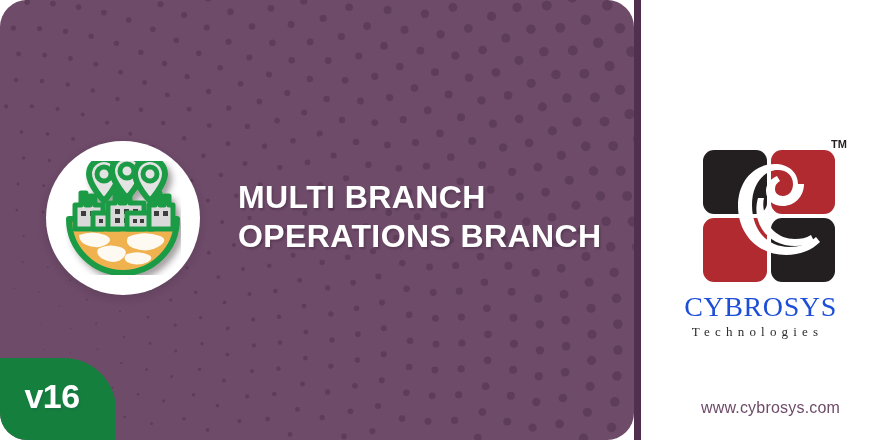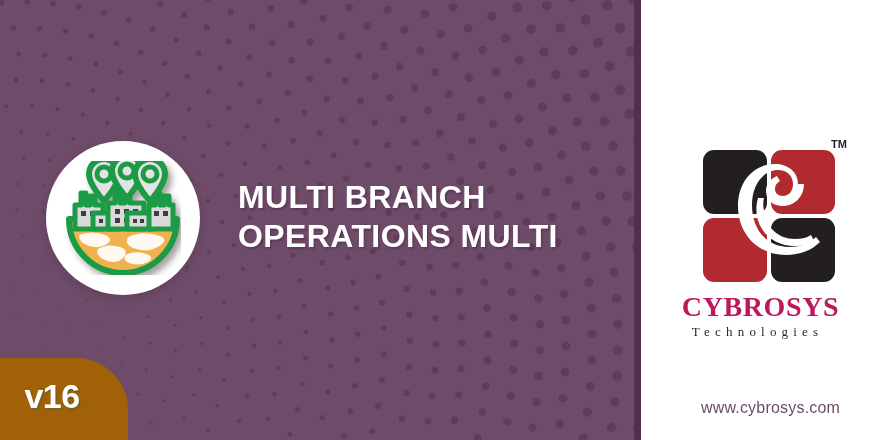--- a/index.html
+++ b/index.html
@@ -21,20 +21,21 @@
 
   
   .left-panel {
     position: absolute;
     left: 0;
     top: 0;
     width: 634px;
     height: 440px;
     background: #6E4B69;
     overflow: hidden;
+    border-radius: 27px;
   }
   .halftone {
     position: absolute;
     left: -760px;
     top: -440px;
     width: 1560px;
     height: 1560px;
     pointer-events: none;
   }
   .halftone svg { display: block; }
@@ -86,23 +87,22 @@
     white-space: nowrap;
   }
 
   
   .version-badge {
     position: absolute;
     left: 0;
     top: 358px;
     width: 116px;
     height: 82px;
-    background: #a16207;
+    background: #15803d;
     border-top-right-radius: 52px;
-    padding-left: 12px;
   }
   .version-label {
     position: absolute;
     left: 0;
     top: 18px;
     width: 104px;
     text-align: center;
     font-family: "Liberation Sans", sans-serif;
     font-weight: bold;
     font-size: 34px;
@@ -132,25 +132,25 @@
   }
   .brand-logo svg { display: block; }
 
   .brand-name {
     position: absolute;
     left: 0;
     top: 277px;
     width: 239px;
     text-align: center;
     font-family: "Liberation Serif", serif;
-    font-weight: bold;
+    font-weight: normal;
     font-size: 28px;
     line-height: 32px;
     letter-spacing: 0.6px;
-    color: #be185d;
+    color: #1d4ed8;
   }
   .brand-sub {
     position: absolute;
     left: 0;
     top: 309px;
     width: 228px;
     text-align: center;
     font-family: "Liberation Serif", serif;
     font-size: 13px;
     line-height: 17px;
@@ -4037,21 +4037,21 @@
               <path d="M70 13 a15 15 0 0 1 30 0 c0 11 -15 27 -15 27 s-15 -16 -15 -27 Z" fill="#E3E3E3"></path>
               <circle cx="85" cy="13" r="7" fill="#E3E3E3" stroke-width="5"></circle>
             </g>
           </g>
         </svg>
       </div>
     </div>
 
     <div class="title-block">
       <div class="title-line">MULTI BRANCH</div>
-      <div class="title-line">OPERATIONS MULTI</div>
+      <div class="title-line">OPERATIONS BRANCH</div>
     </div>
 
     <div class="version-badge">
       <div class="version-label">v16</div>
     </div>
   </div>
 
   <div class="edge-stripe"></div>
 
   <div class="right-panel">

